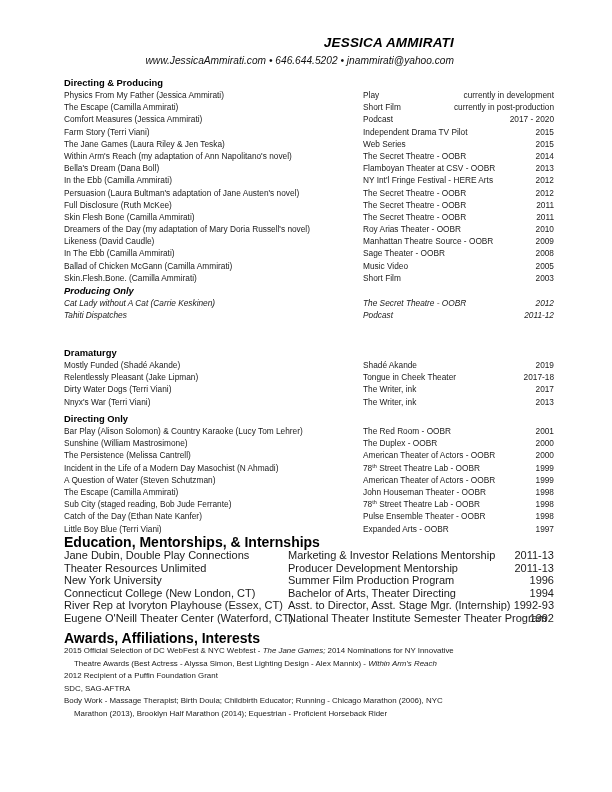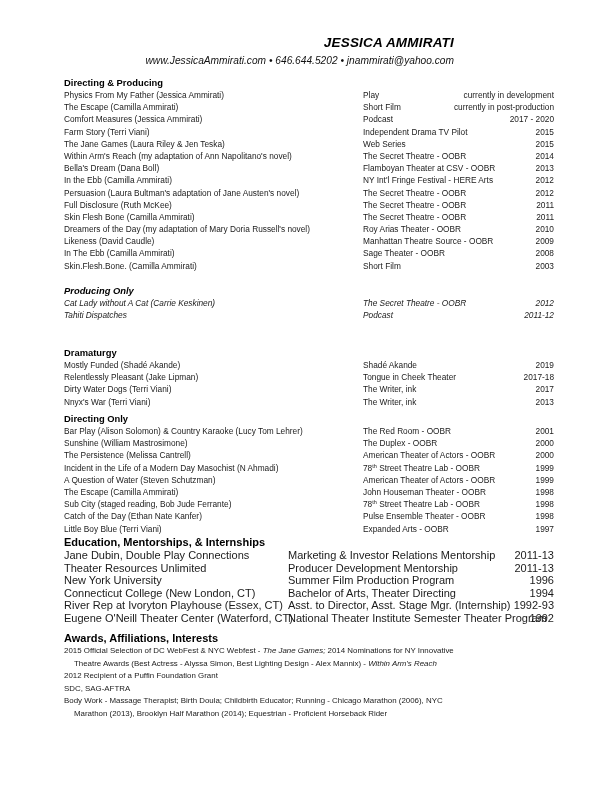--- a/index.html
+++ b/index.html
@@ -3,21 +3,21 @@
 <meta charset="utf-8">
 <style>
   html, body { margin:0; padding:0; background:#ffffff; }
   body { width:612px; height:792px; position:relative; overflow:hidden;
          font-family:"Liberation Sans", sans-serif; color:#1a1a1a; }
   .page { position:absolute; left:0; top:0; width:508px; height:792px; }
   .name { position:absolute; right:54px; top:35px; font-size:13.5px; font-weight:bold; font-style:italic; letter-spacing:0.2px; color:#000; }
   .contact { position:absolute; right:54px; top:55px; font-size:10.2px; color:#111;font-style:italic; }
   .sec { position:absolute; left:64px; width:490px; }
   .sec-title { font-size:9.4px; font-weight:bold; height:13px; line-height:13px; color:#000; }
-  .sec-title.small { font-size:11px; }
+  .sec-title.small { font-size:14px; }
   .row { position:relative; height:12.2px; line-height:12.2px; font-size:8.3px; white-space:nowrap; }
   .row .c1 { position:absolute; left:0; }
   .row .c2 { position:absolute; left:299px; }
   .row .c3 { position:absolute; right:0; text-align:center; }
   .row.edu .c2 { left:224px; }
   .row.edu { font-size:11px; height:12.6px; line-height:12.6px; }
   .award { font-size:7.9px; line-height:12.6px; }
   .award .indent { padding-left:10px; display:block; }
   sup { font-size:5.5px; line-height:0; vertical-align:3px; }
   i { font-style:italic; }
@@ -97,20 +97,25 @@
           <span class="c1">Likeness (David Caudle)</span>
           <span class="c2">Manhattan Theatre Source - OOBR</span>
           <span class="c3">2009</span>
         </div>
         <div class="row">
           <span class="c1">In The Ebb (Camilla Ammirati)</span>
           <span class="c2">Sage Theater - OOBR</span>
           <span class="c3">2008</span>
         </div>
         <div class="row">
+          <span class="c1">Ballad of Chicken McGann (Camilla Ammirati)</span>
+          <span class="c2">Music Video</span>
+          <span class="c3">2005</span>
+        </div>
+        <div class="row">
           <span class="c1">Skin.Flesh.Bone. (Camilla Ammirati)</span>
           <span class="c2">Short Film</span>
           <span class="c3">2003</span>
         </div>
       </div>
   </div>
 
   <div class="sec" style="top:284px;font-style:italic;">
     <div class="sec-title">Producing Only</div>
     <div id="po-rows">

